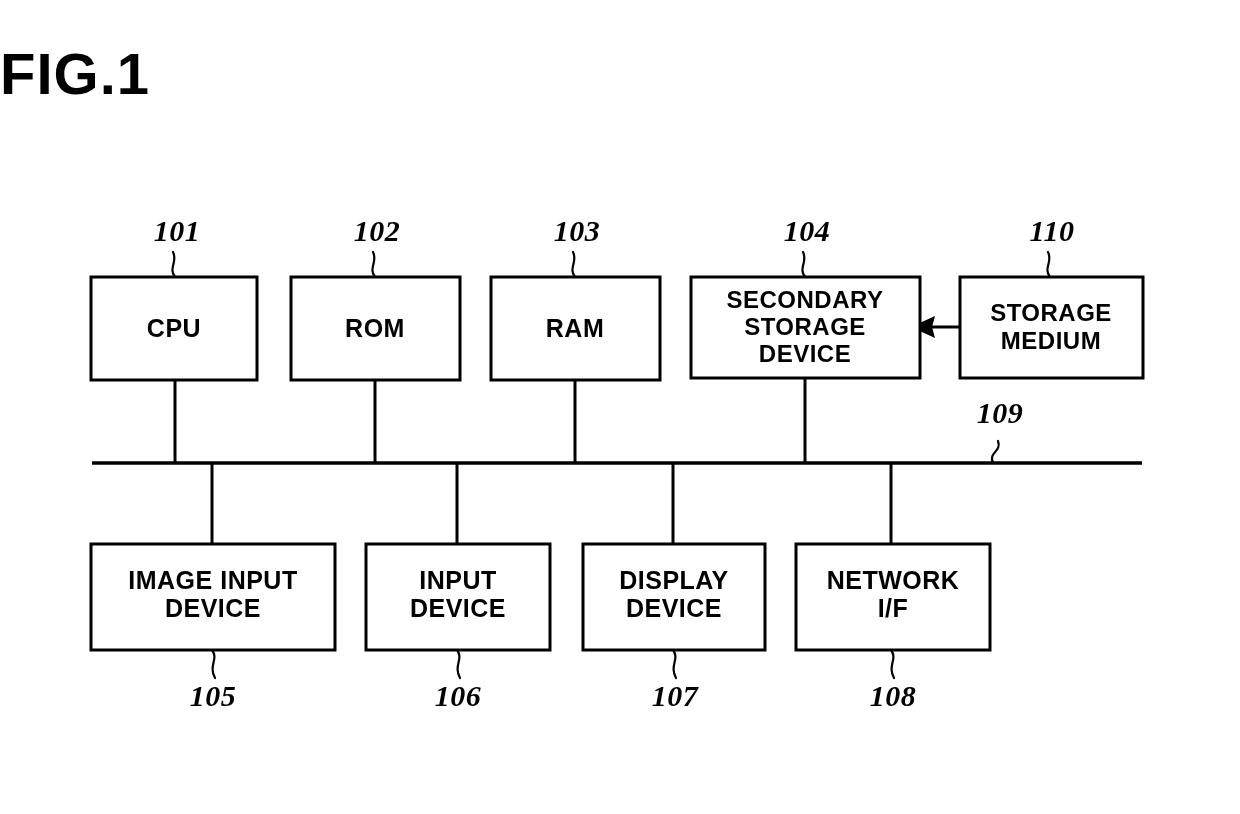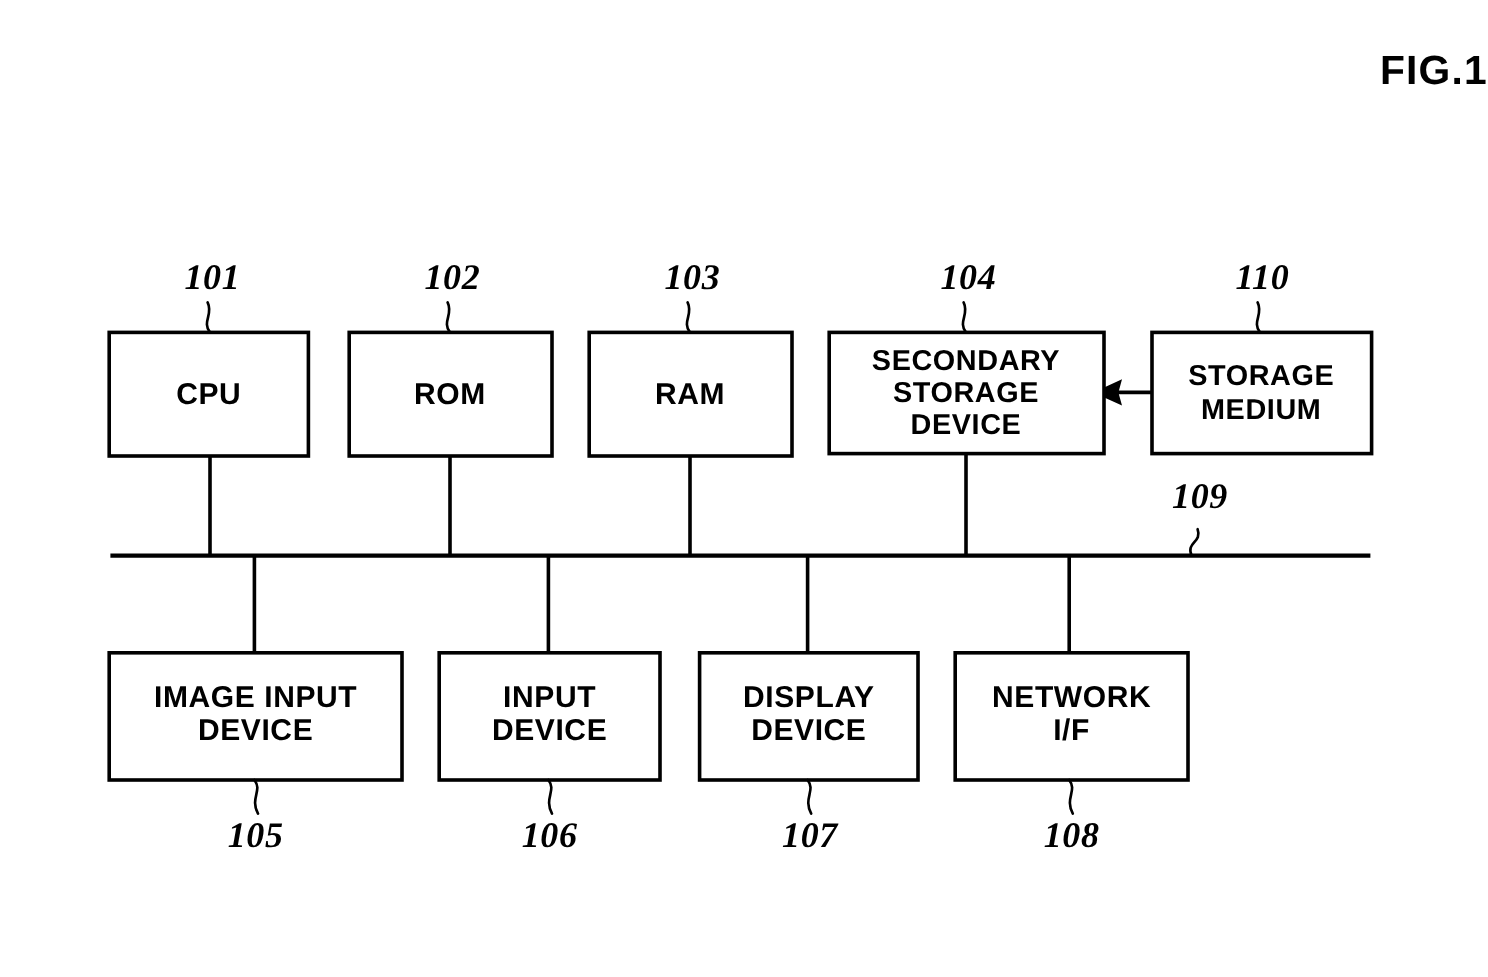--- a/index.html
+++ b/index.html
@@ -21,24 +21,24 @@
     left: 0;
     top: 0;
     width: 1240px;
     height: 814px;
   }
   #figure-title {
     position: absolute;
     left: 0;
     top: 40px;
     width: 1240px;
-    text-align: right;
+    text-align: left;
     font-family: "Liberation Sans", sans-serif;
     font-weight: bold;
-    font-size: 34px;
+    font-size: 58px;
     letter-spacing: 1px;
     color: #000000;
     white-space: pre;
   }
   .diagram-svg {
     position: absolute;
     left: 0;
     top: 0;
     width: 1240px;
     height: 814px;

